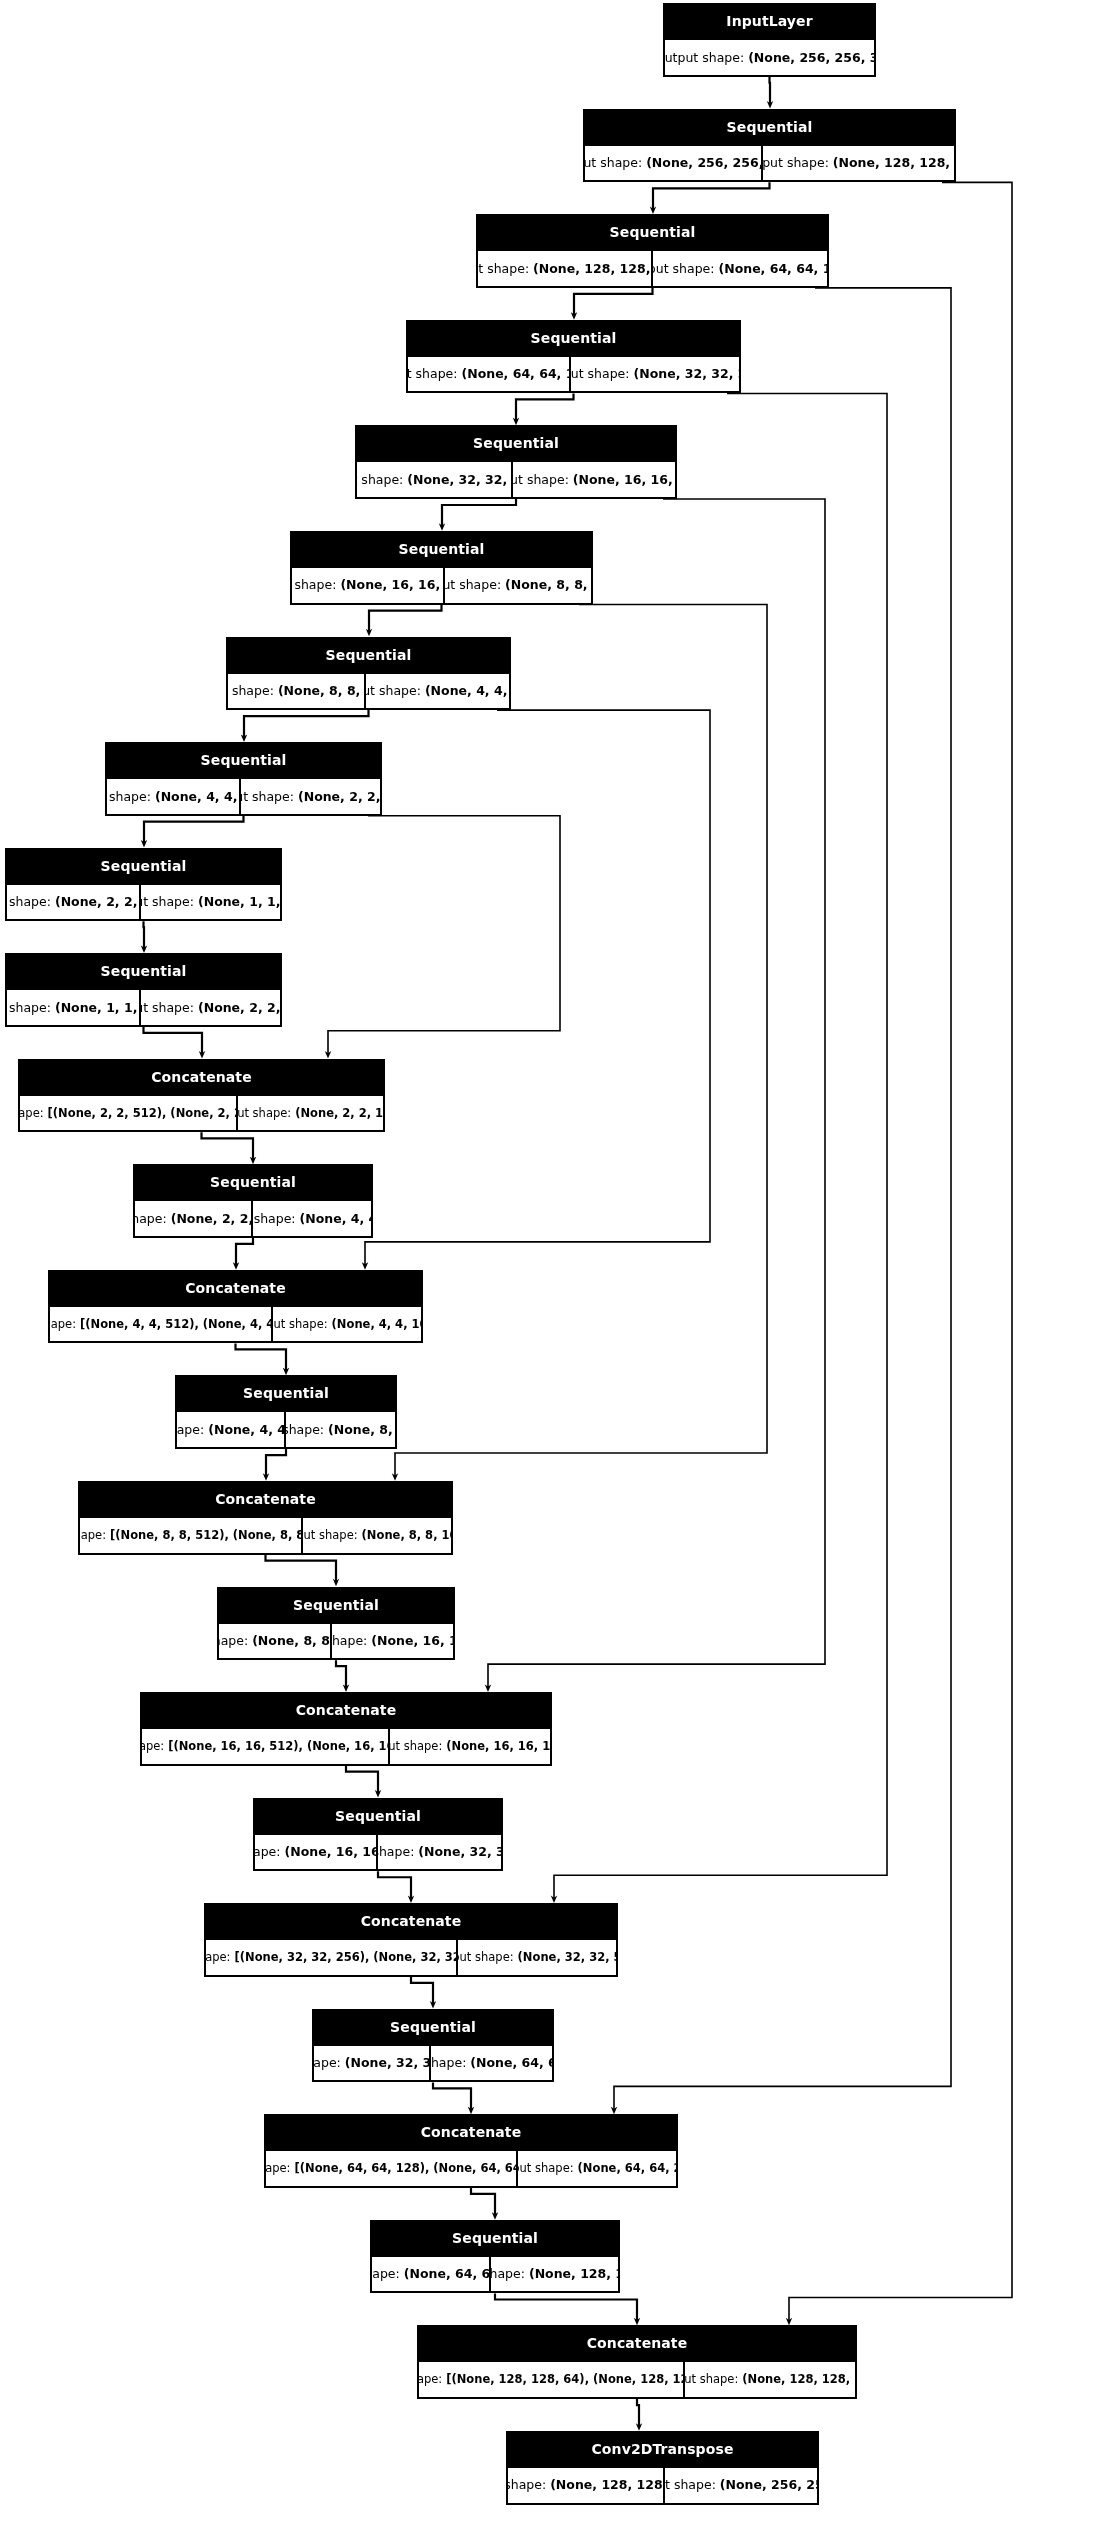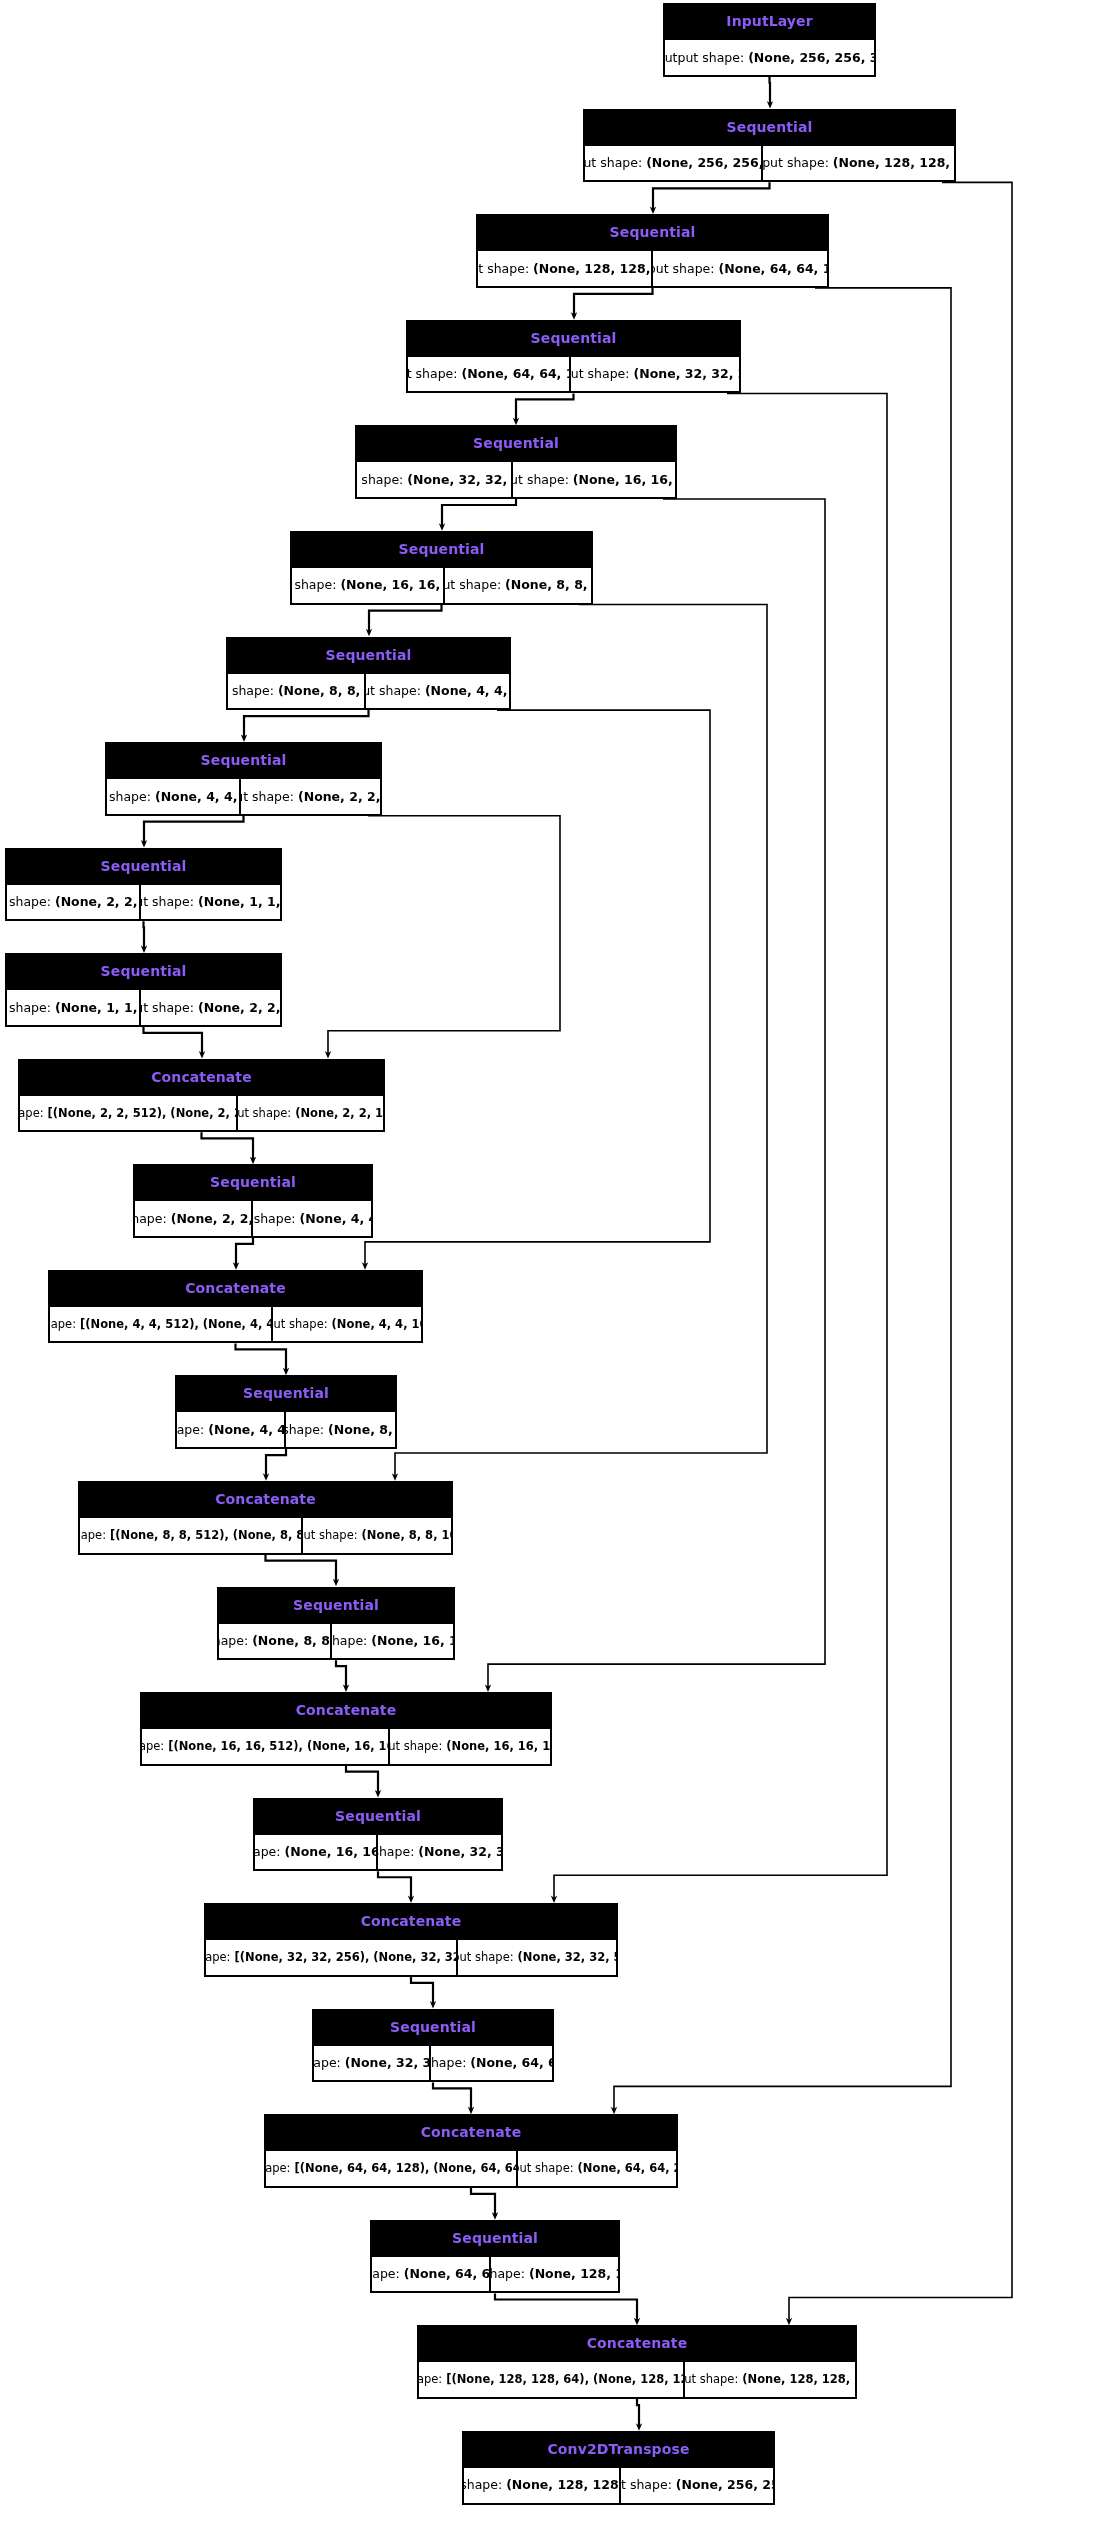--- a/index.html
+++ b/index.html
@@ -28,21 +28,21 @@
   .node {
     position: absolute;
     box-sizing: border-box;
     border: 2px solid #000000;
     background: #ffffff;
     display: flex;
     flex-direction: column;
   }
   .node-title {
     background: #000000;
-    color: #8b5cf6;
+    color: #ffffff;
     font-weight: bold;
     text-align: center;
     line-height: 1;
     padding: 9px 4px 10px 4px;
     font-size: 14px;
     letter-spacing: 0.1px;
     white-space: nowrap;
     overflow: hidden;
   }
   .node-body {
@@ -409,21 +409,21 @@
           <div class="cell left">
             <span class="lbl">Input shape:</span>
             <span class="val">[(None, 128, 128, 64), (None, 128, 128, 64)]</span>
           </div>
           <div class="cell">
             <span class="lbl">Output shape:</span>
             <span class="val">(None, 128, 128, 128)</span>
           </div>
         </div>
       </div>
-      <div class="node" style="left: 462px; top: 2431.04px; width: 313px; height: 73.571px;">
+      <div class="node" style="left: 506px; top: 2431.04px; width: 313px; height: 73.571px;">
         <div class="node-title">Conv2DTranspose</div>
         <div class="node-body">
           <div class="cell left">
             <span class="lbl">Input shape:</span>
             <span class="val">(None, 128, 128, 128)</span>
           </div>
           <div class="cell">
             <span class="lbl">Output shape:</span>
             <span class="val">(None, 256, 256, 3)</span>
           </div>

